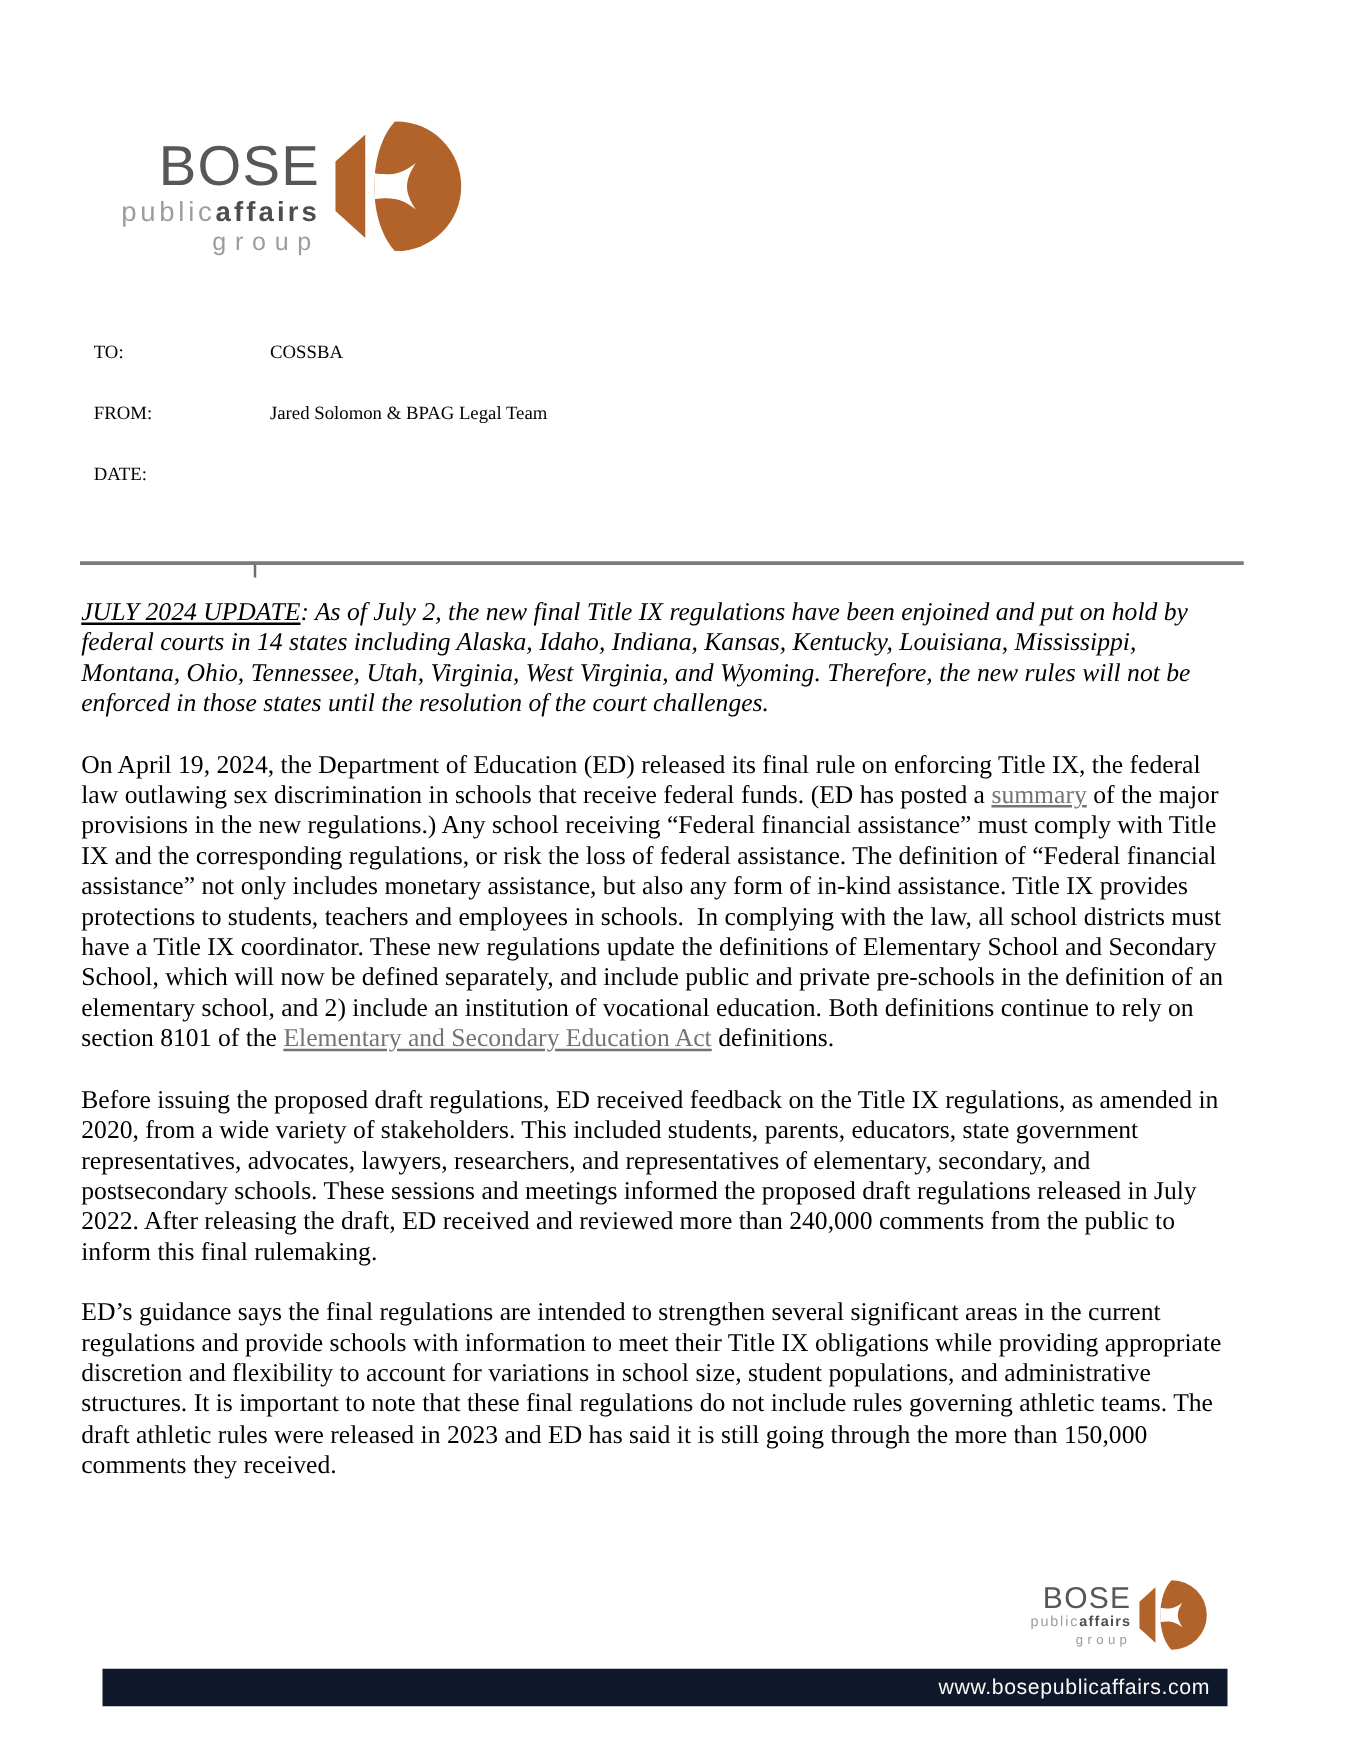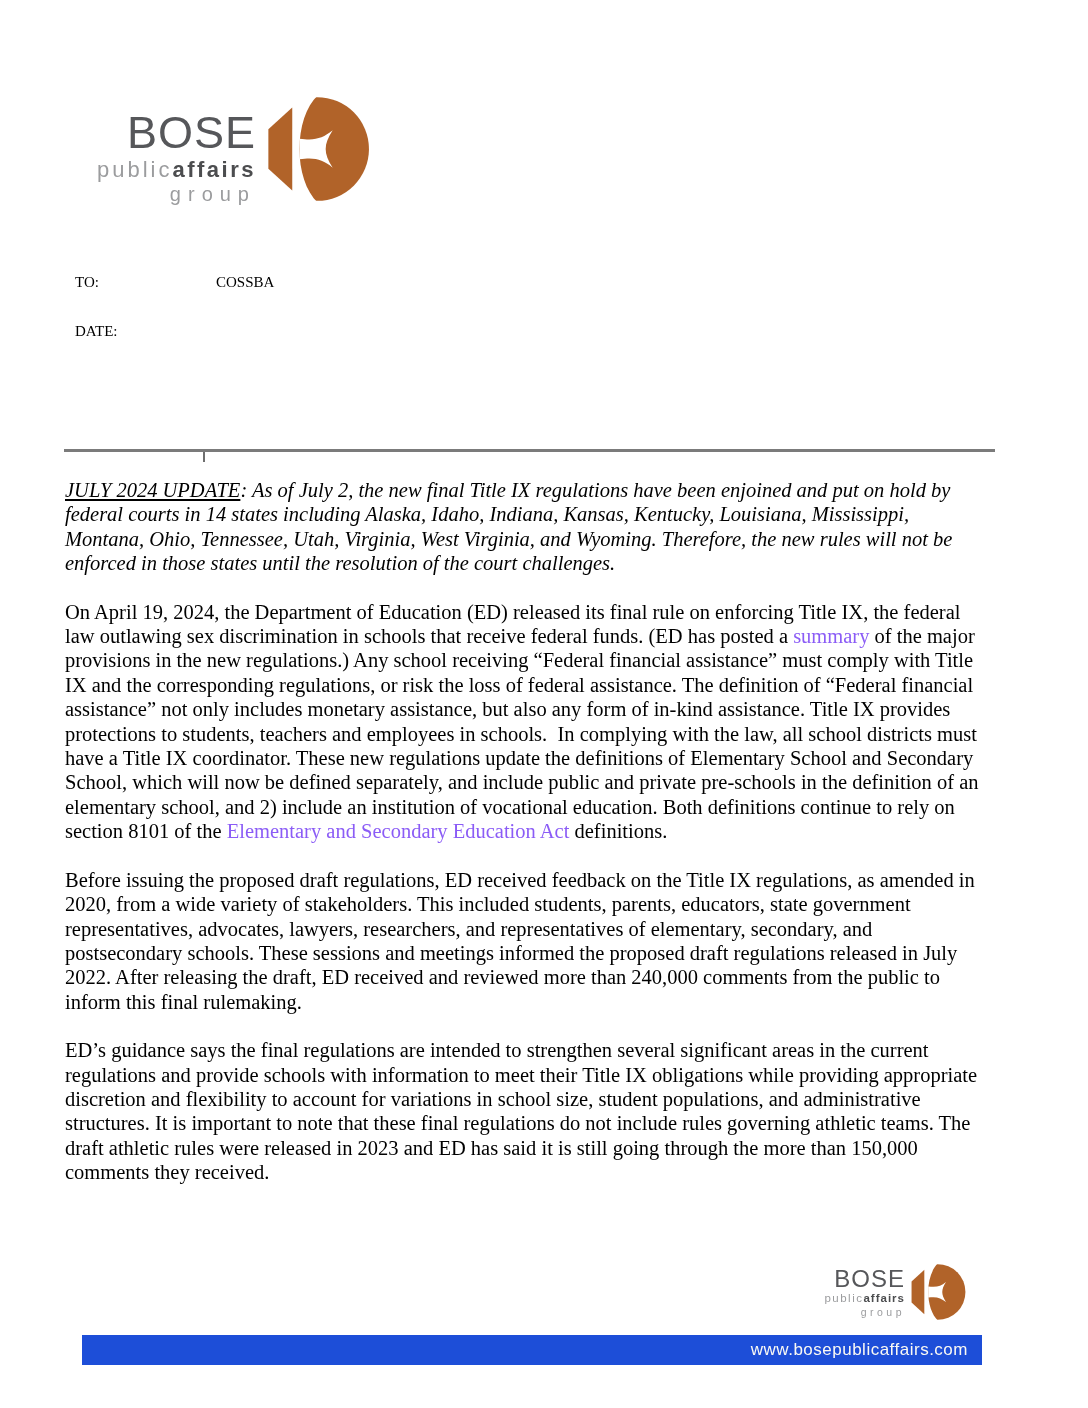--- a/index.html
+++ b/index.html
@@ -34,41 +34,41 @@
   .memo-value { flex: 1; }
 
   .rule { position: absolute; left: 64px; top: 449px; width: 931px; height: 3px; background: #7b7b7b; }
   .rule-tick { position: absolute; left: 203px; top: 452px; width: 2px; height: 10px; background: #6e6e6e; }
 
   
   .doc { position: absolute; left: 65px; top: 478px; width: 926px; font-size: 20.5px; line-height: 24.4px; }
   .doc p { margin: 0 0 24px 0; white-space: pre-wrap; }
   .update { font-weight: normal; font-style: italic; }
   .update .heading { text-decoration: underline; }
-  .doclink { color: #8b5cf6; cursor: pointer; }
+  .doclink { color: #737373; text-decoration: underline; cursor: pointer; }
   .em { }
 
   
   .footer-logo-text {
     position: absolute;
     left: 795px; top: 1267px; width: 110px;
     text-align: right;
     font-family: "Liberation Sans", sans-serif;
   }
   .f-bose { font-size: 24px; line-height: 1; color: #56575a; letter-spacing: 1px; }
   .f-pa { font-size: 11.5px; line-height: 1; margin-top: 2px; }
   .f-pa .light { color: #9b9c9e; letter-spacing: 1.5px; }
   .f-pa .boldpart { color: #4c4d4f; font-weight: bold; letter-spacing: 1px; }
   .f-group { font-size: 10.5px; line-height: 1; margin-top: 2px; color: #9b9c9e; letter-spacing: 3.5px; }
   .mark-footer { position: absolute; left: 906px; top: 1263px; width: 60px; height: 58px; }
 
   .footer-bar {
     position: absolute;
     left: 82px; top: 1335px; width: 900px; height: 30px;
-    background: #1d4ed8;
+    background: #0f172a;
     color: #faf9f4;
     font-family: "Liberation Sans", sans-serif;
     font-size: 17px;
     line-height: 30px;
     text-align: right;
     padding-right: 14px;
     box-sizing: border-box;
     letter-spacing: 0.5px;
   }
 </style>
@@ -88,20 +88,24 @@
     <path d="M10,33 L33,12 L33,92 L10,71 Z" fill="#b16329"></path>
     <path d="M40,42 C55,44 62,42 72,34 C63,48 63,56 72,70 C62,62 55,60 40,62 Z" fill="#ffffff"></path>
   </svg>
 
   <div class="memo">
     <div class="memo-row">
       <div class="memo-label">TO:</div>
       <div class="memo-value">COSSBA</div>
     </div>
     <div class="memo-row">
+      <div class="memo-label">FROM:</div>
+      <div class="memo-value">Jared Solomon &amp; BPAG Legal Team</div>
+    </div>
+    <div class="memo-row">
       <div class="memo-label">DATE:</div>
     </div>
   </div>
 
   <div class="rule"></div>
   <div class="rule-tick"></div>
 
   <div class="doc">
     <p class="update"><span class="heading">JULY 2024 UPDATE</span><span>: As of July 2, the new final Title IX regulations have been enjoined and put on hold by federal courts in 14 states including Alaska, Idaho, Indiana, Kansas, Kentucky, Louisiana, Mississippi, Montana, Ohio, Tennessee, Utah, Virginia, West Virginia, and Wyoming. Therefore, the new rules will not be enforced in those states until the resolution of the court challenges.</span></p>
     <p><span>On April 19, 2024, the Department of Education (ED) released its final rule on enforcing Title IX, the federal law outlawing sex discrimination in schools that receive federal funds. (ED has posted a </span><a class="doclink">summary</a><span> of the major provisions in the new regulations.) Any school receiving “Federal financial assistance” must comply with Title IX and the corresponding regulations, or risk the loss of federal assistance. The definition of “Federal financial assistance” not only includes monetary assistance, but also any form of in-kind assistance. Title IX provides protections to students, teachers and employees in schools.  In complying with the law, all school districts must have a Title IX coordinator. These new regulations update the definitions of </span><span class="em">Elementary School</span><span> and </span><span class="em">Secondary School</span><span>, which will now be defined separately, and include public and private pre-schools in the definition of an elementary school, and 2) include an institution of vocational education. Both definitions continue to rely on section 8101 of the </span><a class="doclink">Elementary and Secondary Education Act</a><span> definitions.</span></p>

